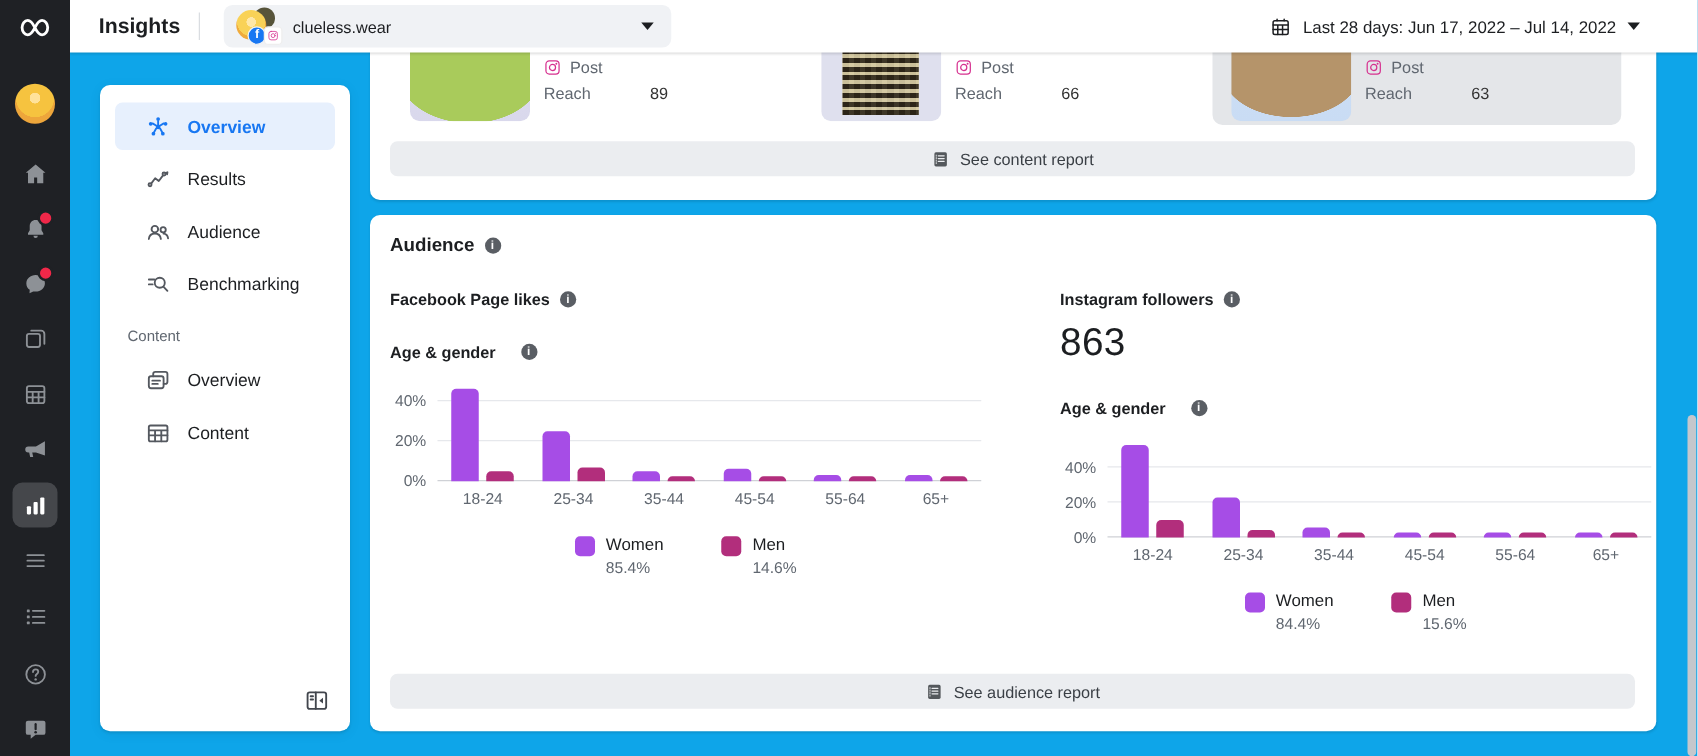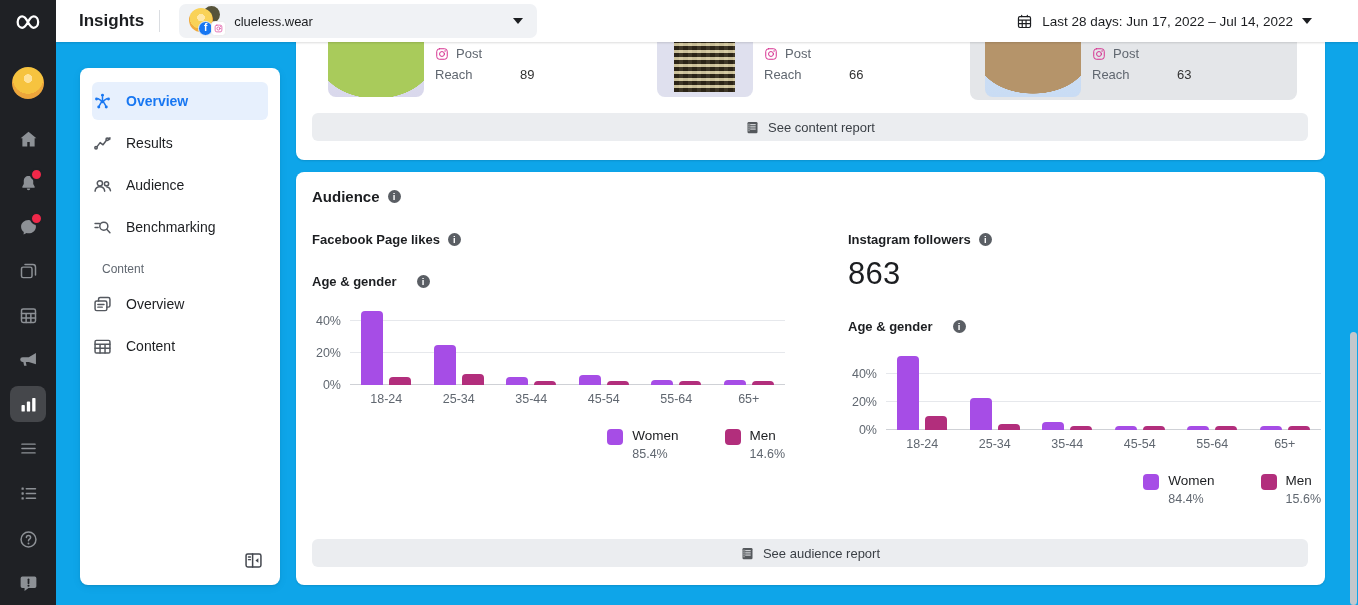--- a/index.html
+++ b/index.html
@@ -29,21 +29,21 @@
   .av-ig{position:absolute;left:22px;bottom:0;width:13px;height:13px;border-radius:3.5px;background:#fff;border:1px solid #eee;display:flex;align-items:center;justify-content:center;color:#d6308f;}
   .av-ig svg{width:9px;height:9px;}
   .acct-name{font-size:13px;color:#1c1e21;margin-left:9px;flex:1;}
   .caret{width:0;height:0;border-left:5px solid transparent;border-right:5px solid transparent;border-top:6px solid #1c1e21;flex:none;}
   .tb-right{margin-left:auto;display:flex;align-items:center;gap:9px;margin-right:46px;font-size:13.5px;color:#1c1e21;cursor:pointer;}
   .tb-right .ic{width:17px;height:17px;color:#1c1e21;}
 
   
   .sidebar{position:absolute;left:80px;top:68px;width:200px;height:517px;background:#fff;border-radius:8px;
     box-shadow:0 1px 2px rgba(0,0,0,.10),0 2px 10px rgba(0,0,0,.06);z-index:5;padding:14px 12px 12px;box-sizing:border-box;}
-  .nav-item{display:flex;align-items:center;height:38px;border-radius:6px;padding:0 0;cursor:pointer;color:#1c1e21;margin-bottom:4px;}
+  .nav-item{display:flex;align-items:center;height:38px;border-radius:6px;padding:0 24px;cursor:pointer;color:#1c1e21;margin-bottom:4px;}
   .nav-item .ic{width:21px;height:21px;margin-right:13px;color:#54585f;flex:none;}
   .nav-item .lbl{font-size:14px;font-weight:500;}
   .nav-item.active{background:#e7f0fd;}
   .nav-item.active .ic{color:#1877f2;}
   .nav-item.active .lbl{color:#1877f2;font-weight:700;}
   .nav-section{font-size:12px;color:#606770;margin:16px 0 9px 10px;}
   .collapse-btn{position:absolute;right:16px;bottom:14px;width:21px;height:21px;color:#42464d;cursor:pointer;}
 
   .ic svg{width:100%;height:100%;display:block;}
 
@@ -81,21 +81,21 @@
   .ylabels{width:38px;position:relative;height:80px;flex:none;}
   .ylabel{position:absolute;right:9px;font-size:12.5px;color:#606770;transform:translateY(50%);line-height:14px;}
   .plot{flex:1;position:relative;height:80px;}
   .gridline{position:absolute;left:0;right:0;height:1px;background:#e6e8ec;}
   .gridline.zero{background:#cfd1d6;}
   .groups{position:absolute;left:0;right:0;top:0;bottom:0;display:flex;align-items:flex-end;justify-content:space-around;}
   .bargroup{display:flex;align-items:flex-end;gap:6px;}
   .bar{width:22px;border-radius:4px 4px 0 0;}
   .xlabels{display:flex;margin-left:38px;margin-top:7px;}
   .xlabel{flex:1;text-align:center;font-size:12.5px;color:#606770;}
-  .legend{display:flex;justify-content:flex-end;gap:46px;margin-top:22px;}
+  .legend{display:flex;justify-content:center;gap:46px;margin-top:22px;}
   .leg-item{display:flex;gap:9px;}
   .leg-swatch{width:16px;height:16px;border-radius:4px;margin-top:1px;flex:none;}
   .leg-name{font-size:13.5px;color:#1c1e21;}
   .leg-pct{font-size:12.5px;color:#606770;margin-top:4px;}
 
   .scroll-thumb{position:absolute;right:1px;top:332px;width:7px;height:273px;background:#c4c7cc;border-radius:3.5px;z-index:30;cursor:pointer;}
 </style>
 </head>
 <body>
 

